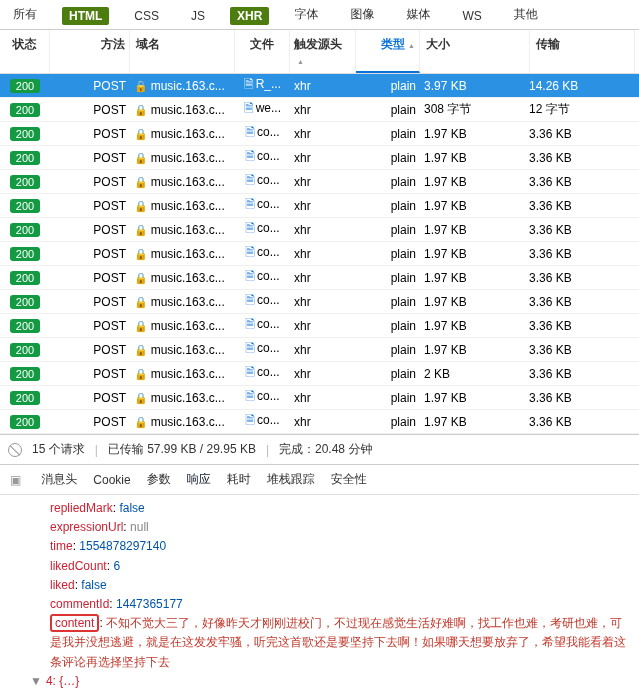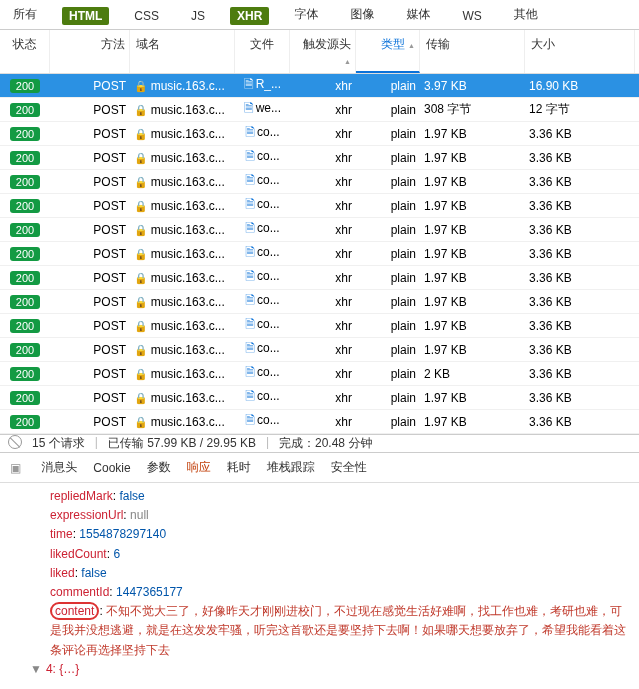--- a/index.html
+++ b/index.html
@@ -1,52 +1,52 @@
 <!DOCTYPE html>
 <html><head>
 <meta charset="utf-8">
 <style>
 *{margin:0;padding:0;box-sizing:border-box;font-family:sans-serif;font-size:12px}
 body{background:#fff;width:639px}
 .filter-bar{display:flex;gap:18px;padding:4px 6px;border-bottom:1px solid #ccc;align-items:flex-end}
 .filter-tab{padding:2px 7px;cursor:pointer;color:#333;border-radius:2px}
 .filter-tab.active{background:#4d7c0f;color:#fff;font-weight:bold}
 .table-head{display:flex;border-bottom:1px solid #ddd;background:#fff;position:relative}
-.th{padding:6px 4px;color:#333;font-weight:normal;border-right:1px solid #eee;position:relative}
+.th{padding:6px 4px;color:#333;font-weight:bold;border-right:1px solid #eee;position:relative}
 .th.sortable::after{content:"▲";font-size:7px;color:#999;margin-left:3px}
 .th.active{color:#0b72d9;border-bottom:2px solid #0b72d9}
 .c-status{width:50px;text-align:center}
 .c-method{width:80px;text-align:right}
 .c-domain{width:105px;text-align:left;padding-left:6px}
 .c-file{width:55px;text-align:center}
-.c-init{width:66px;text-align:right}
+.c-init{width:66px;text-align:left}
 .c-type{width:64px;text-align:right}
 .c-trans{width:105px;text-align:left;padding-left:6px}
 .c-size{width:110px;text-align:left;padding-left:6px}
 .rows{max-height:395px;overflow-y:auto}
 .row{display:flex;height:24px;align-items:center;border-bottom:1px solid #f0f0f0}
 .row.selected{background:#2b91e3;color:#fff}
 .row.selected .badge{background:#139a43;color:#fff}
 .cell{padding:0 4px;white-space:nowrap;overflow:hidden;text-overflow:ellipsis}
 .badge{display:inline-block;background:#139a43;color:#fff;padding:1px 6px;border-radius:3px;font-size:11px;font-weight:normal;min-width:28px;text-align:center}
 .lock{color:#3a3;font-size:11px;margin-right:3px}
 .row.selected .lock{color:#cfe}
 .file-icon{color:#0b72d9;margin-right:2px}
 .row.selected .file-icon{color:#fff}
-.summary{display:flex;align-items:flex-start;gap:10px;padding:0 8px;border-top:1px solid #ccc;border-bottom:1px solid #ccc;color:#333}
+.summary{display:flex;align-items:center;gap:10px;padding:6px 8px;border-top:1px solid #ccc;border-bottom:1px solid #ccc;color:#333}
 .summary .sep{color:#bbb}
 .stop-icon{width:14px;height:14px;border:1px solid #999;border-radius:50%;position:relative}
 .stop-icon::after{content:"";position:absolute;width:14px;height:1px;background:#999;top:6px;left:-1px;transform:rotate(45deg)}
 .detail-tabs{display:flex;gap:16px;padding:6px 10px;border-bottom:1px solid #ddd;align-items:center}
 .detail-tabs .dt{cursor:pointer;color:#333}
-.detail-tabs .dt.active{color:#c2410c}
+.detail-tabs .dt.active{color:#0f172a}
 .detail-tabs .block-icon{color:#999;margin-right:4px}
 .detail-body{padding:4px 10px 10px 50px;font-family:monospace;font-size:12px;line-height:1.6}
 .prop{color:#c23}.val-bool{color:#05a}.val-null{color:#888}.val-num{color:#05a}
-.content-key{border:2px solid #d33;padding:0 3px;border-radius:9px}
+.content-key{border:2px solid #d33;padding:0 3px;border-radius:3px}
 .content-text{color:#c0392b}
 .tree-toggle{color:#888;margin-right:4px}
 </style>
 </head>
 <body>
 
 <div class="filter-bar">
   <span class="filter-tab">所有</span>
   <span class="filter-tab active">HTML</span>
   <span class="filter-tab">CSS</span>
@@ -59,34 +59,34 @@
   <span class="filter-tab">其他</span>
 </div>
 
 <div class="table-head">
   <div class="th c-status">状态</div>
   <div class="th c-method">方法</div>
   <div class="th c-domain">域名</div>
   <div class="th c-file">文件</div>
   <div class="th c-init sortable">触发源头</div>
   <div class="th c-type active sortable">类型</div>
+  <div class="th c-size">大小</div>
   <div class="th c-trans">传输</div>
-  <div class="th c-size">大小</div>
 </div>
 
 <div class="rows" id="rows">
     <div class="row selected">
       <div class="cell c-status"><span class="badge">200</span></div>
       <div class="cell c-method">POST</div>
       <div class="cell c-domain"><span class="lock">🔒</span>music.163.c...</div>
       <div class="cell c-file"><span class="file-icon">🗎</span>R_...</div>
       <div class="cell c-init">xhr</div>
       <div class="cell c-type">plain</div>
       <div class="cell c-trans">3.97 KB</div>
-      <div class="cell c-size">16.90 KB</div>
+      <div class="cell c-size">14.26 KB</div>
     </div>
     <div class="row">
       <div class="cell c-status"><span class="badge">200</span></div>
       <div class="cell c-method">POST</div>
       <div class="cell c-domain"><span class="lock">🔒</span>music.163.c...</div>
       <div class="cell c-file"><span class="file-icon">🗎</span>we...</div>
       <div class="cell c-init">xhr</div>
       <div class="cell c-type">plain</div>
       <div class="cell c-trans">308 字节</div>
       <div class="cell c-size">12 字节</div>

